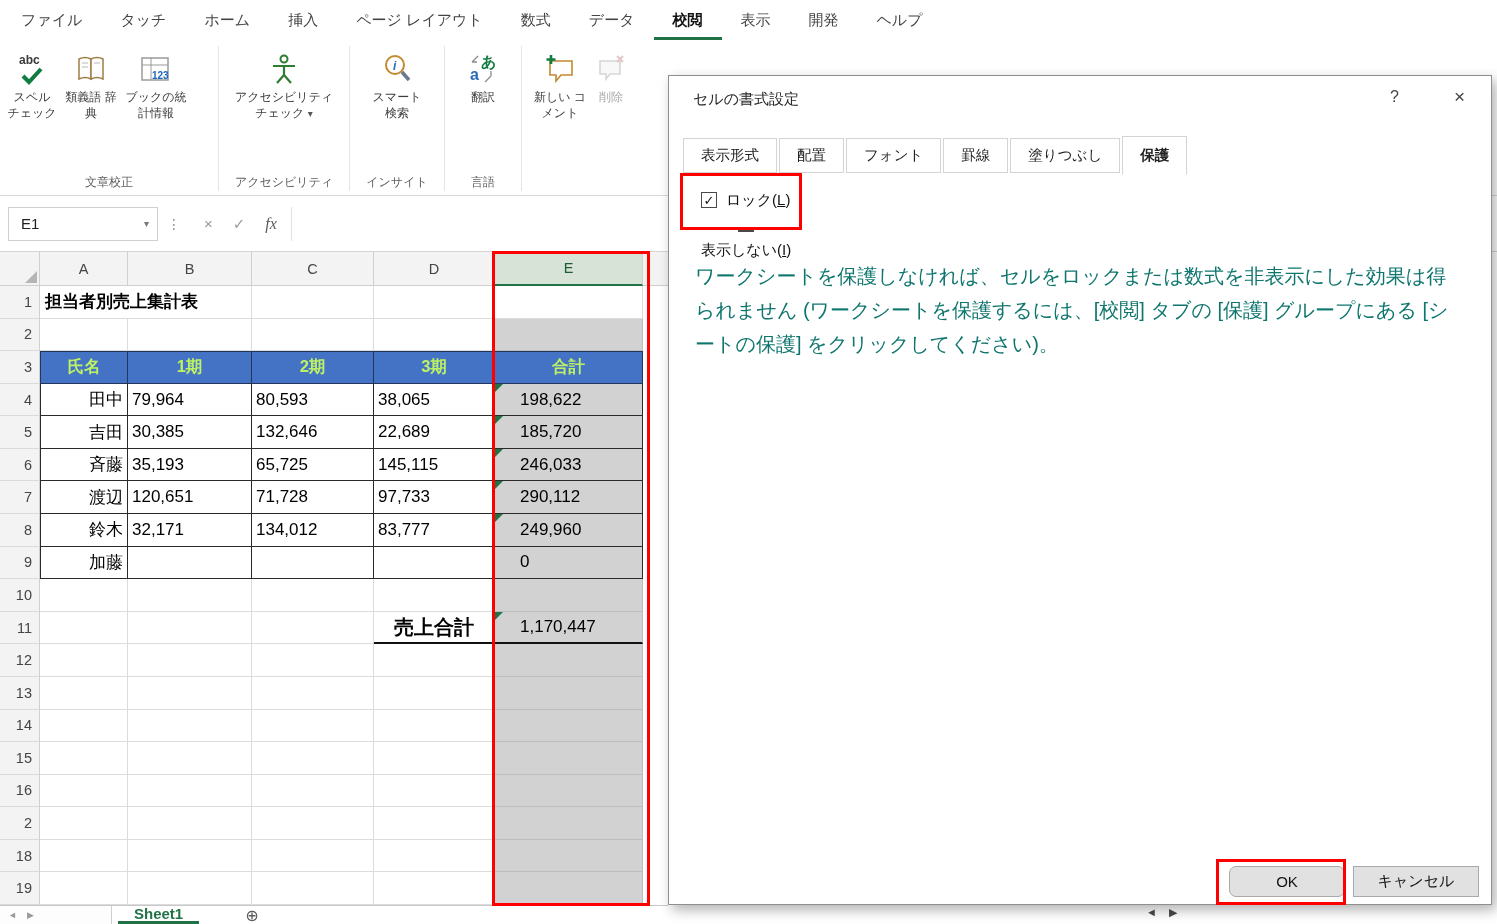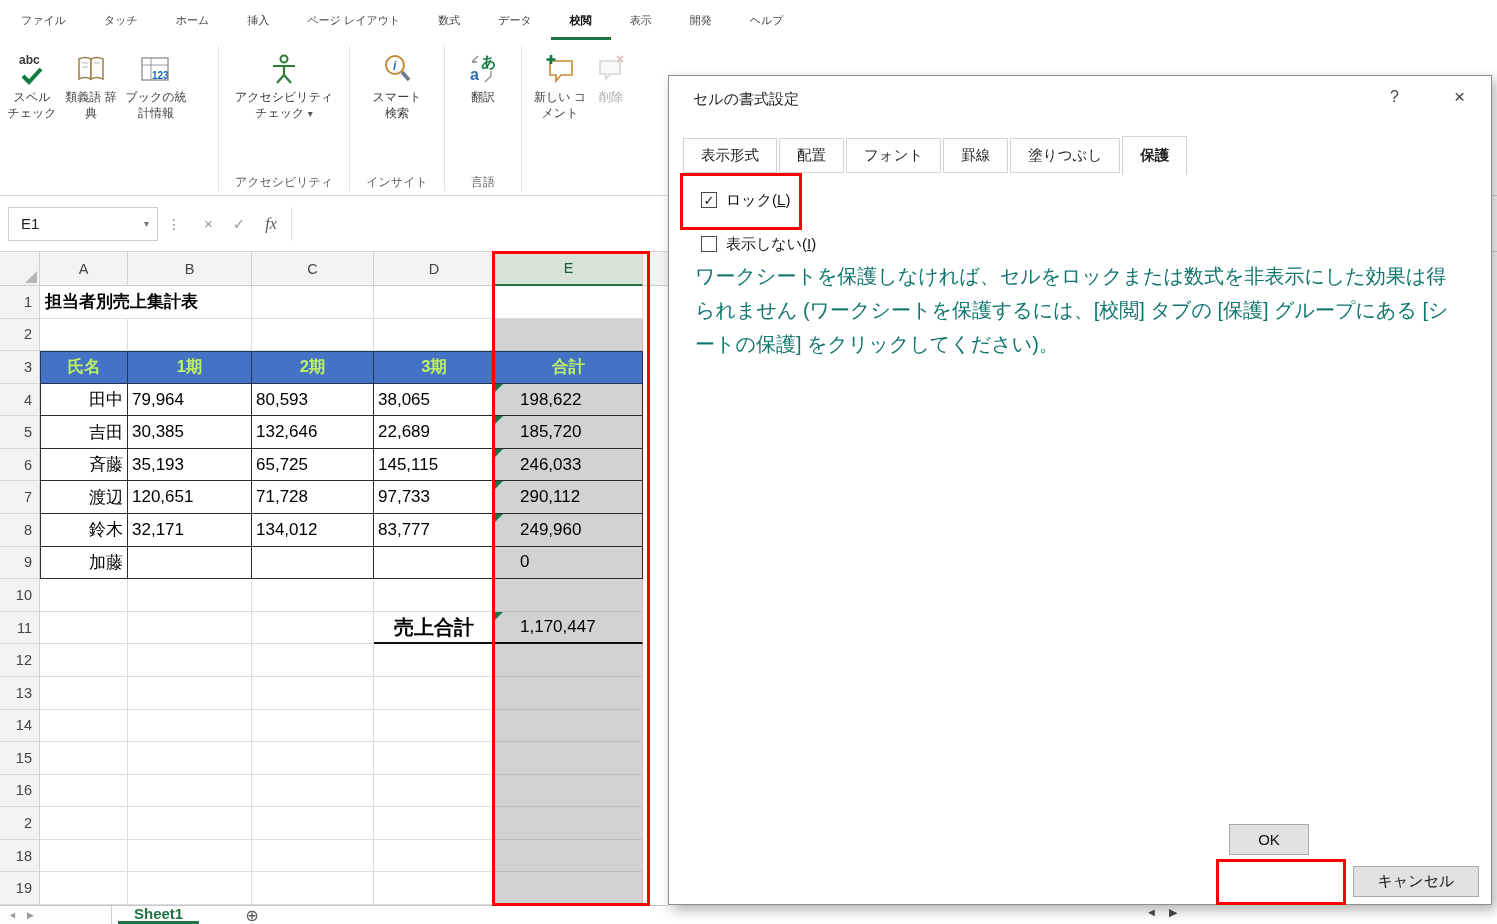--- a/index.html
+++ b/index.html
@@ -3,21 +3,21 @@
 <meta charset="utf-8">
 <style>
   * { margin:0; padding:0; box-sizing:border-box; }
   html,body { width:1497px; height:924px; }
   body { position:relative; overflow:hidden; background:#fff;
          font-family:"Liberation Sans","DejaVu Sans",sans-serif; color:#222; }
 
   
   .ribbon-tabs { position:absolute; top:0; left:0; width:100%; height:40px;
                  display:flex; align-items:stretch; padding-left:2px; background:#fff; }
-  .rtab { display:flex; align-items:center; padding:0 19px; font-size:11px;
+  .rtab { display:flex; align-items:center; padding:0 19px; font-size:15px;
           color:#444; white-space:nowrap; cursor:default; }
   .rtab.active { color:#111; font-weight:bold; box-shadow:inset 0 -3px 0 #217346; }
 
   
   .ribbon { position:absolute; top:40px; left:0; width:100%; height:156px;
             background:#fff; border-bottom:1px solid #d9d9d9; display:flex; }
   .rgroup { display:flex; flex-direction:column; }
   .rbtns  { display:flex; flex:1; align-items:flex-start; padding:6px 4px 0 4px; }
   .gname  { height:26px; display:flex; align-items:center; justify-content:center;
             font-size:12px; color:#605e5c; }
@@ -119,31 +119,31 @@
   .dlg-help  { position:absolute; right:92px; top:12px; font-size:16px; color:#444; }
   .dlg-close { position:absolute; right:26px; top:10px; font-size:19px; color:#444; }
   .dlg-tabs { position:absolute; left:14px; top:58px; display:flex; align-items:flex-end; }
   .dtab { padding:7px 17px; border:1px solid #d4d4d4; margin-right:2px;
           font-size:14.5px; color:#222; background:#fff; }
   .dtab.active { padding-top:9px; padding-bottom:9px; position:relative; top:2px;
                  border-bottom-color:#fff; z-index:2; font-weight:bold; }
   .chk-row { position:absolute; left:32px; display:flex; align-items:center;
              gap:9px; height:28px; font-size:15px; color:#111; }
   .chk-lock   { top:110px; }
-  .chk-hidden { top:154px; }
+  .chk-hidden { top:154px;flex-direction:column; }
   .cb { width:16px; height:16px; border:1px solid #494949; background:#fff;
         display:flex; align-items:center; justify-content:center;
         font-size:13px; font-weight:bold; color:#111; line-height:1; }
   .mn { text-decoration:underline; }
   .dlg-desc { position:absolute; left:26px; top:183px; width:764px;
               font-size:20px; line-height:1.7; color:#0f766e; }
   .dlg-btn { position:absolute; height:31px; display:flex; align-items:center;
              justify-content:center; background:#e1e1e1; border:1px solid #a9a9a9;
              font-size:15px; color:#111; }
-  .btn-ok     { left:560px; top:748px; width:80px; }
+  .btn-ok     { left:560px; top:790px; width:116px;border-radius:7px; }
   .btn-cancel { left:684px; top:790px; width:126px; }
 
   
   .redbox { border:3px solid #ff0000; position:absolute; pointer-events:none; }
   .red-col  { left:492px; top:251px; width:158px; height:655px; z-index:6; }
   .red-lock { left:11px; top:97px; width:122px; height:57px; z-index:5; }
   .red-ok   { left:547px; top:783px; width:130px; height:46px; z-index:5; }
 </style>
 </head>
 <body>
@@ -191,20 +191,21 @@
           <svg width="32" height="30" viewBox="0 0 32 30">
             <rect x="2" y="4" width="26" height="22" fill="#fff" stroke="#9b9b9b" stroke-width="1.5"></rect>
             <line x1="2" y1="11" x2="28" y2="11" stroke="#9b9b9b"></line>
             <line x1="11" y1="4" x2="11" y2="26" stroke="#9b9b9b"></line>
             <text x="12" y="25" font-size="10" font-weight="bold" fill="#1a66c0">123</text>
           </svg>
         </span>
         <span class="rlabel w64">ブックの統計情報</span>
       </div>
     </div>
+    <div class="gname">文章校正</div>
   </div>
   <div class="gsep"></div>
 
   <div class="rgroup" style="width:130px">
     <div class="rbtns" style="justify-content:center">
       <div class="rbtn">
         <span class="ricon">
           <svg width="30" height="32" viewBox="0 0 30 32">
             <circle cx="15" cy="6" r="3.5" fill="none" stroke="#2e7d32" stroke-width="2"></circle>
             <path d="M4 13 h22 M15 13 v9 M15 22 l-7 8 M15 22 l7 8" stroke="#2e7d32" stroke-width="2.2" fill="none"></path>

